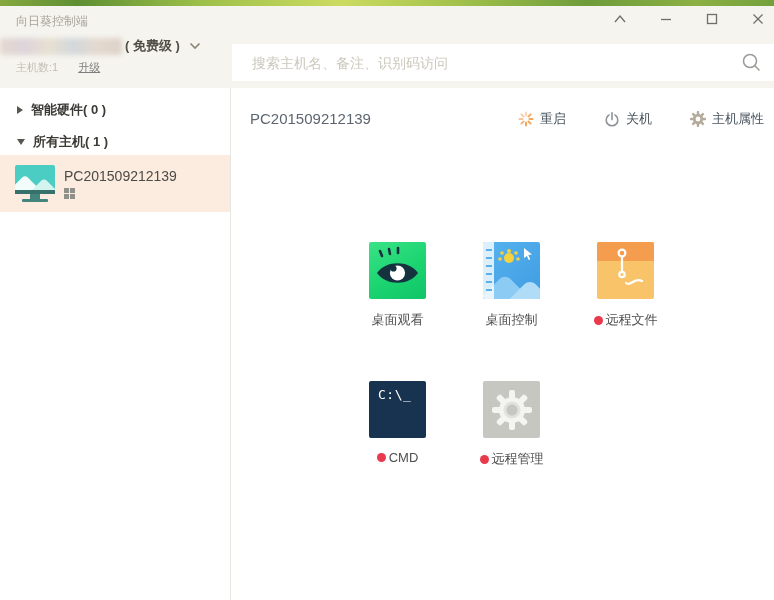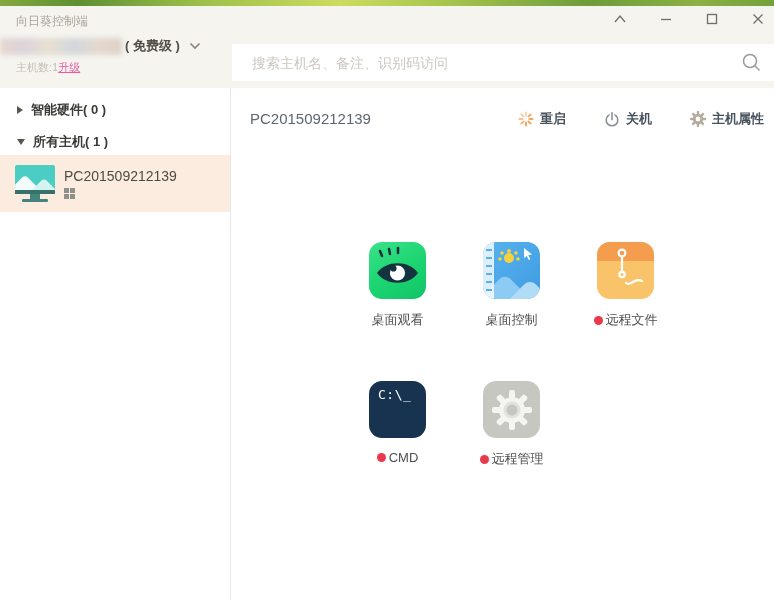--- a/index.html
+++ b/index.html
@@ -21,21 +21,21 @@
   
   .account-row{position:absolute;left:0;top:37px;display:flex;align-items:center;cursor:pointer;}
   .blur-name{width:122px;height:17px;border-radius:2px;
     background:linear-gradient(90deg,#e6d8cf,#dcd4da,#e8e0d2,#d2d8dc,#e4d9cf,#ded2c8);
     filter:blur(2.5px);}
   .tier{font-size:13px;font-weight:600;color:#514e46;margin-left:3px;white-space:nowrap;}
   .acct-chev{margin-left:9px;display:flex;}
   .acct-chev svg{stroke:#8a8578;stroke-width:1.6;fill:none;}
   .stats-row{position:absolute;left:16px;top:60px;font-size:11px;display:flex;opacity:.9;}
   .host-count{color:#bdb9ae;}
-  .upgrade{color:#ec4899;margin-left:0;cursor:pointer;text-decoration:underline;}
+  .upgrade{color:#737373;margin-left:20px;cursor:pointer;text-decoration:underline;}
 
   
   .divider-v{position:absolute;left:230px;top:88px;width:1px;height:512px;background:#e9e7e2;}
 
   
   .tree-item{position:absolute;left:17px;display:flex;align-items:center;gap:8px;
     font-size:13px;font-weight:bold;color:#3b3a35;cursor:pointer;}
   .tree-1{top:101px;}
   .tree-2{top:133px;}
   .tri-right{width:0;height:0;border-top:4px solid transparent;border-bottom:4px solid transparent;border-left:6px solid #57564f;}
@@ -58,29 +58,29 @@
   
   .search-wrap{position:absolute;left:232px;top:44px;width:542px;height:37px;background:#fff;}
   .search-input{width:100%;height:100%;border:none;outline:none;background:transparent;
     padding:0 42px 0 20px;font-size:14px;color:#555;box-sizing:border-box;font-family:inherit;}
   .search-input::placeholder{color:#ccc8bd;}
   .search-icon{position:absolute;right:12px;top:8px;cursor:pointer;display:flex;}
   .search-icon svg{stroke:#9b9b95;stroke-width:1.5;fill:none;}
 
   
   .host-title{position:absolute;left:250px;top:110px;font-size:15px;color:#5d6670;}
-  .actions{position:absolute;top:110px;right:10px;display:flex;align-items:flex-start;font-weight:bold;}
+  .actions{position:absolute;top:110px;right:10px;display:flex;align-items:flex-start;}
   .action{display:flex;align-items:center;gap:6px;font-size:13px;color:#47525c;cursor:pointer;}
   .action + .action{margin-left:38px;}
 
   
   .features{position:absolute;left:369px;top:242px;display:grid;
     grid-template-columns:repeat(3,57px);column-gap:57px;row-gap:52px;}
   .feature{display:flex;flex-direction:column;align-items:center;cursor:pointer;}
-  .tile{width:57px;height:57px;border-radius:13px;position:relative;overflow:hidden;flex:none;}
+  .tile{width:57px;height:57px;border-radius:2px;position:relative;overflow:hidden;flex:none;}
   .flabel{margin-top:12px;font-size:13px;color:#4f4f4f;white-space:nowrap;display:flex;align-items:center;gap:3px;}
   .dot{width:9px;height:9px;border-radius:50%;background:#e9394d;flex:none;}
 
   
   .tile-dc{background:linear-gradient(135deg,#58b3ee,#3f9ce2);}
   .dc-m1{position:absolute;width:46px;height:46px;background:#8bcbf4;border-radius:8px;transform:rotate(45deg);bottom:-30px;left:-1px;}
   .dc-m2{position:absolute;width:40px;height:40px;background:#b0dcf8;border-radius:8px;transform:rotate(45deg);bottom:-28px;left:27px;}
   .dc-strip{position:absolute;left:0;top:0;width:11px;height:57px;background:rgba(255,255,255,.8);}
   .dc-lines{position:absolute;left:2.5px;top:7px;width:6px;height:45px;
     background:repeating-linear-gradient(#5ab0e8 0 2px,transparent 2px 8px);}

